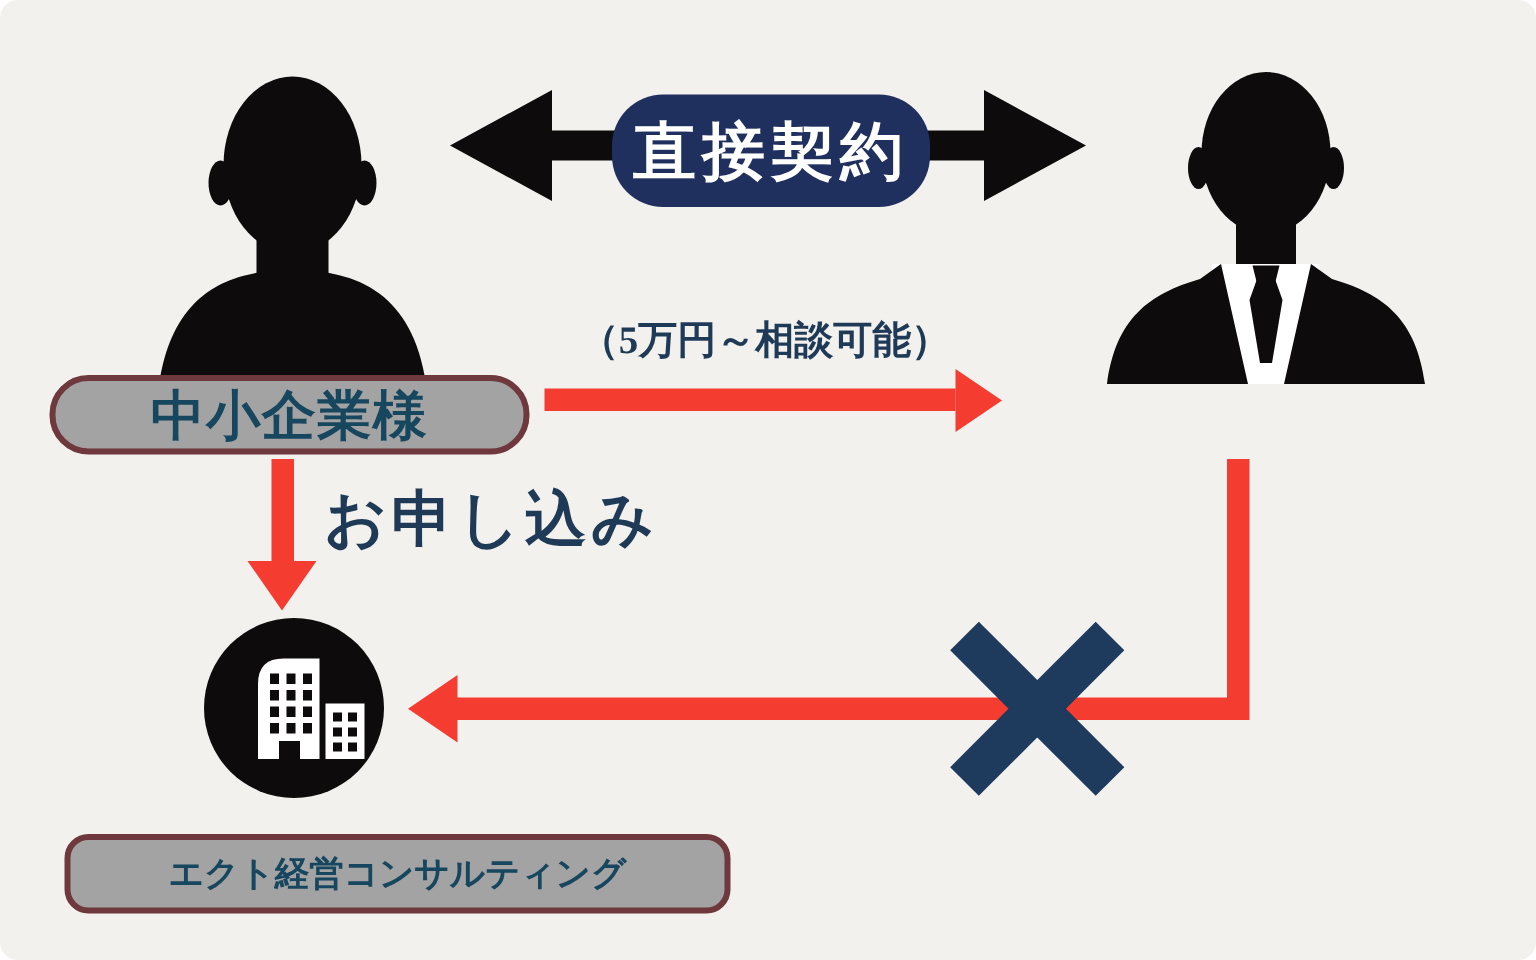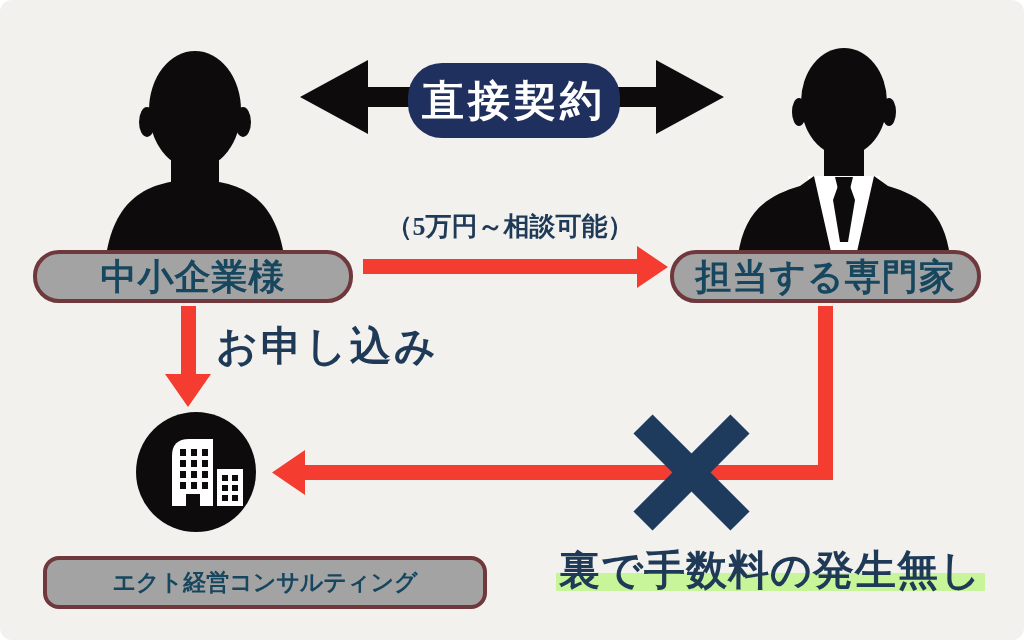--- a/index.html
+++ b/index.html
@@ -135,23 +135,20 @@
   <div class="pill">
     <span>直接契約</span>
   </div>
 
   <div class="abs serif comp-subtitle">（5万円～相談可能）</div>
 
   <div class="node-box client-box">
     <span>中小企業様</span>
   </div>
 
-  <div class="node-box expert-box">
-    <span>担当する専門家</span>
-  </div>
 
   <div class="abs serif application-label">お申し込み</div>
 
   <div class="building-badge">
     <svg viewBox="0 0 120 120">
       <path d="M36 94 L36 44 Q36 27 53 27 L77 27 L77 94 Z" style="fill:#ffffff"></path>
       <g style="fill:var(--arrow-black,#0d0b0b)">
         <rect x="44" y="37" width="6" height="7"></rect>
           <rect x="55" y="37" width="6" height="7"></rect>
           <rect x="66" y="37" width="6" height="7"></rect>
@@ -175,17 +172,14 @@
         <rect x="86" y="83" width="6" height="6"></rect>
           <rect x="96" y="83" width="6" height="6"></rect>
       </g>
     </svg>
   </div>
 
   <div class="node-box company-box">
     <span>エクト経営コンサルティング</span>
   </div>
 
-  <div class="abs serif no-fee">
-    <span class="hl">裏で手数料の発生無し</span>
-  </div>
 
 </div>
 
 </body></html>

